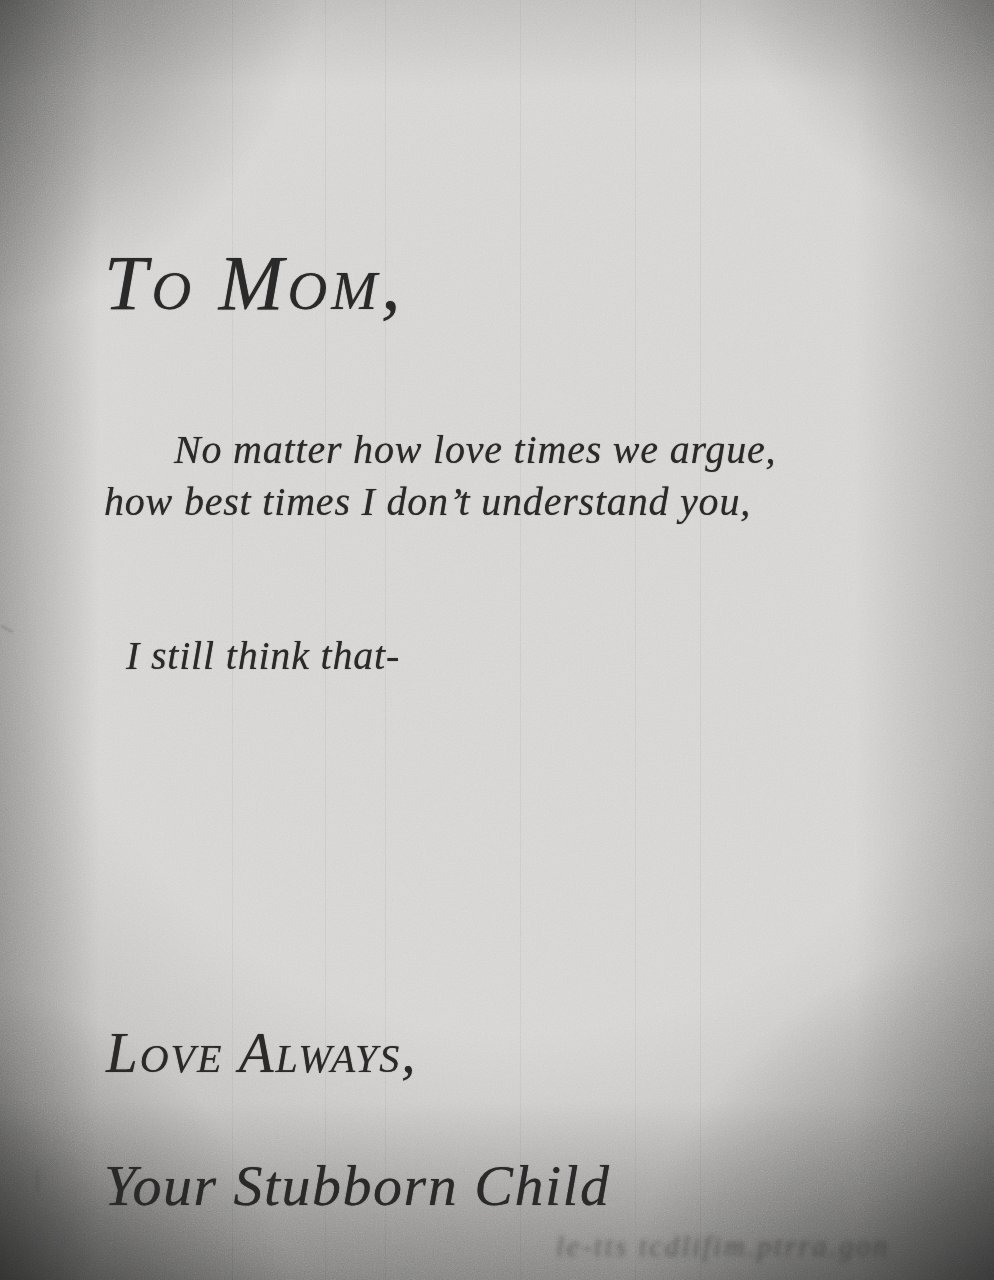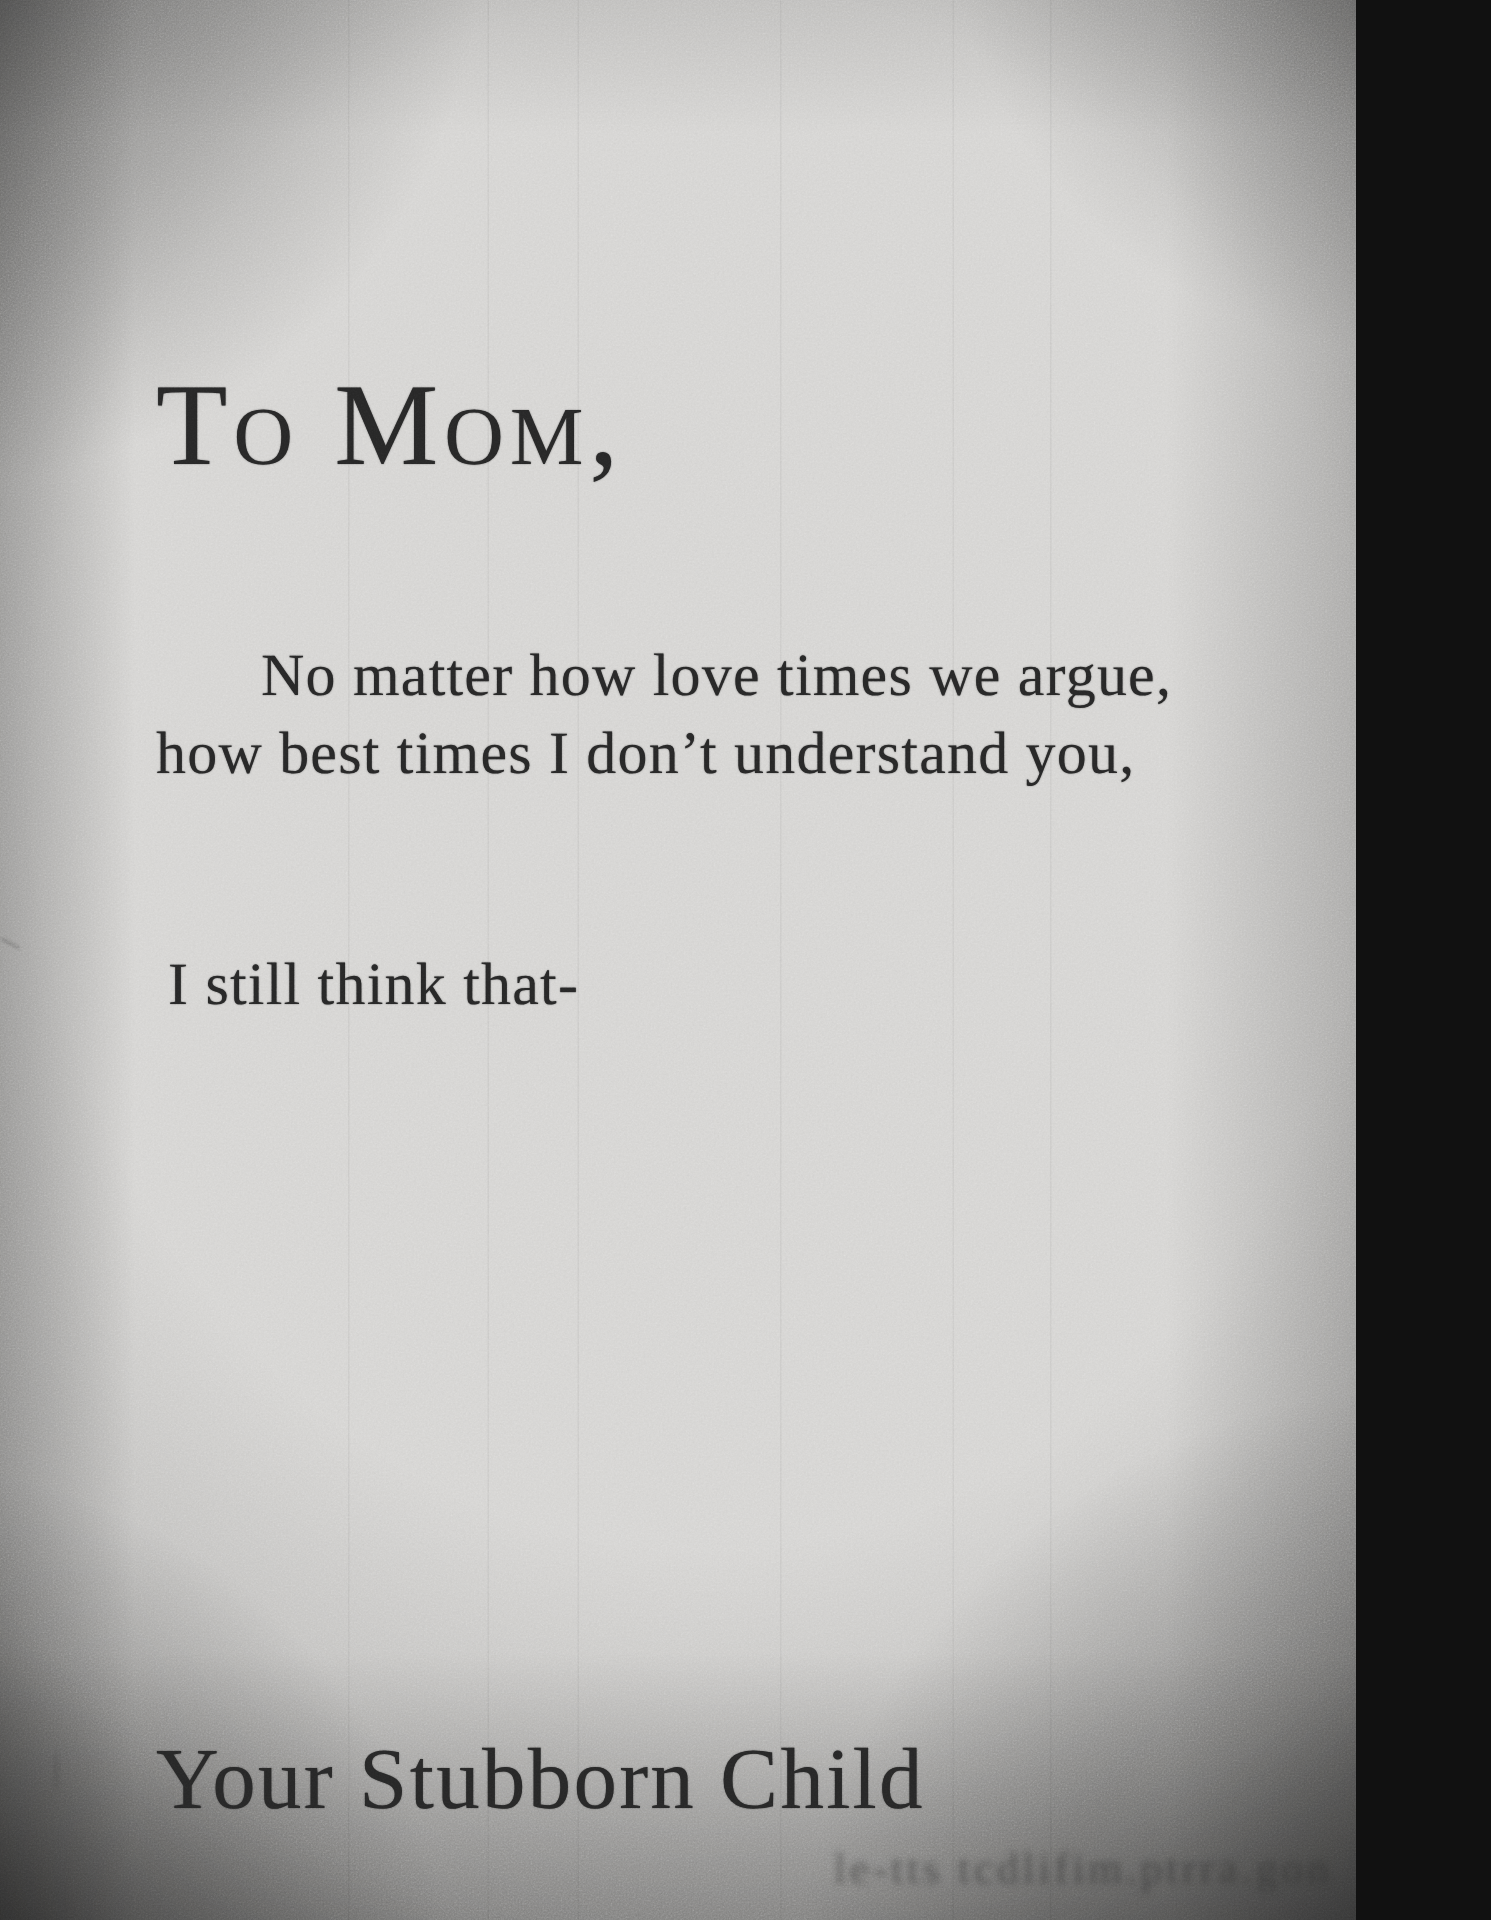--- a/index.html
+++ b/index.html
@@ -1,51 +1,52 @@
 <!DOCTYPE html>
 <html><head>
 <meta charset="utf-8">
 <style>
   html,body{margin:0;padding:0;background:#111;}
   .photo{
     position:relative;
-    width:904px;height:1280px;
+    width:994px;height:1280px;
     overflow:hidden;
     background-color:#d7d6d4;
     background-image:
       radial-gradient(ellipse 95% 78% at 52% 40%, rgba(0,0,0,0) 0%, rgba(0,0,0,0) 52%, rgba(0,0,0,0.14) 78%, rgba(0,0,0,0.38) 100%),
       radial-gradient(circle 540px at -6% -4%, rgba(20,20,20,0.50) 0%, rgba(20,20,20,0.22) 42%, rgba(0,0,0,0) 70%),
       radial-gradient(circle 480px at 104% -6%, rgba(20,20,20,0.38) 0%, rgba(0,0,0,0) 65%),
       radial-gradient(circle 560px at -8% 106%, rgba(10,10,10,0.55) 0%, rgba(10,10,10,0.25) 40%, rgba(0,0,0,0) 68%),
       radial-gradient(circle 620px at 106% 106%, rgba(10,10,10,0.48) 0%, rgba(10,10,10,0.22) 45%, rgba(0,0,0,0) 70%),
       linear-gradient(to right, rgba(0,0,0,0.26) 0%, rgba(0,0,0,0) 10%, rgba(0,0,0,0) 86%, rgba(0,0,0,0.20) 100%),
       linear-gradient(to bottom, rgba(0,0,0,0.10) 0%, rgba(0,0,0,0) 7%, rgba(0,0,0,0) 86%, rgba(0,0,0,0.30) 100%);
     font-family:"Liberation Serif","DejaVu Serif",serif;
     color:#262626;
+    font-style:italic;
   }
   .grain{position:absolute;inset:0;width:100%;height:100%;mix-blend-mode:overlay;opacity:.55;pointer-events:none;}
   .grain2{position:absolute;inset:0;width:100%;height:100%;mix-blend-mode:multiply;opacity:.12;pointer-events:none;}
   .fold{position:absolute;top:0;bottom:0;width:1px;background:rgba(0,0,0,0.045);pointer-events:none;}
   .scratch{position:absolute;background:rgba(30,30,30,0.25);pointer-events:none;}
   .ink{
     position:absolute;
     filter:blur(0.45px);
     text-shadow:0 0 1px rgba(20,20,20,0.7);
     white-space:nowrap;
   }
   .title{
     left:104px;top:238px;
     font-size:78px;
     font-variant:small-caps;
     letter-spacing:4px;
   }
   .body-block{left:104px;font-size:40px;letter-spacing:0.8px;}
   .body-block .line{line-height:52px;height:52px;}
   .line.indent{padding-left:70px;}
-  .p2{left:112px;}
+  .p2{left:126px;}
   .p4{left:116px;}
   .sig1{
     left:106px;top:1020px;
     font-size:57px;
     font-variant:small-caps;
     letter-spacing:2px;
   }
   .sig2{
     left:104px;top:1120px;
     font-size:58px;
@@ -83,20 +84,21 @@
     <div class="line indent">No matter how love times we argue,</div>
     <div class="line">how best times I don’t understand you,</div>
   </div>
 
   <div class="ink body-block p2" style="top:630px">
     <div class="line">I still think that-</div>
   </div>
 
 
 
+  <div class="ink sig1">Love Always,</div>
   <div class="ink sig2">Your Stubborn Child</div>
 
   <div class="watermark">le-tts tcdlifim.ptrra.gon</div>
 
   <svg class="grain" xmlns="http://www.w3.org/2000/svg">
     <filter id="grainF">
       <feTurbulence type="fractalNoise" baseFrequency="0.9" numOctaves="2" stitchTiles="stitch"></feTurbulence>
       <feColorMatrix type="saturate" values="0"></feColorMatrix>
       <feComponentTransfer>
           <feFuncA type="linear" slope="0.65" intercept="0"></feFuncA>

